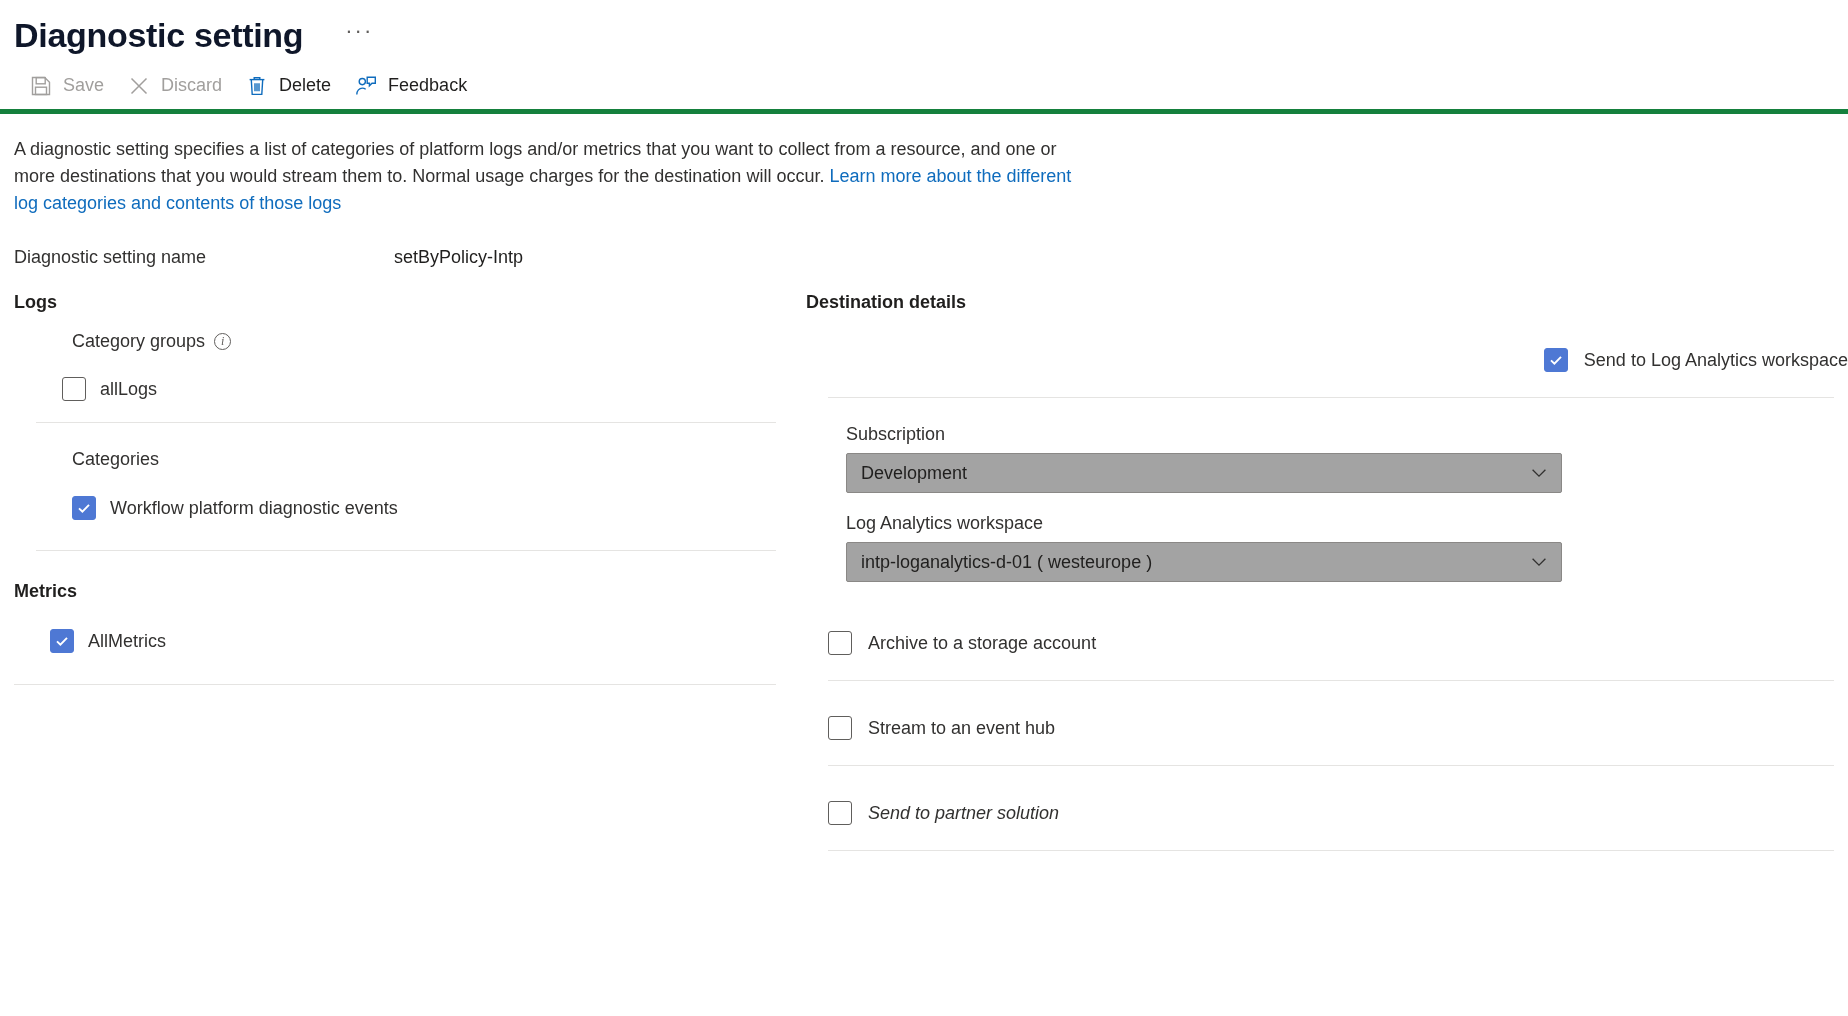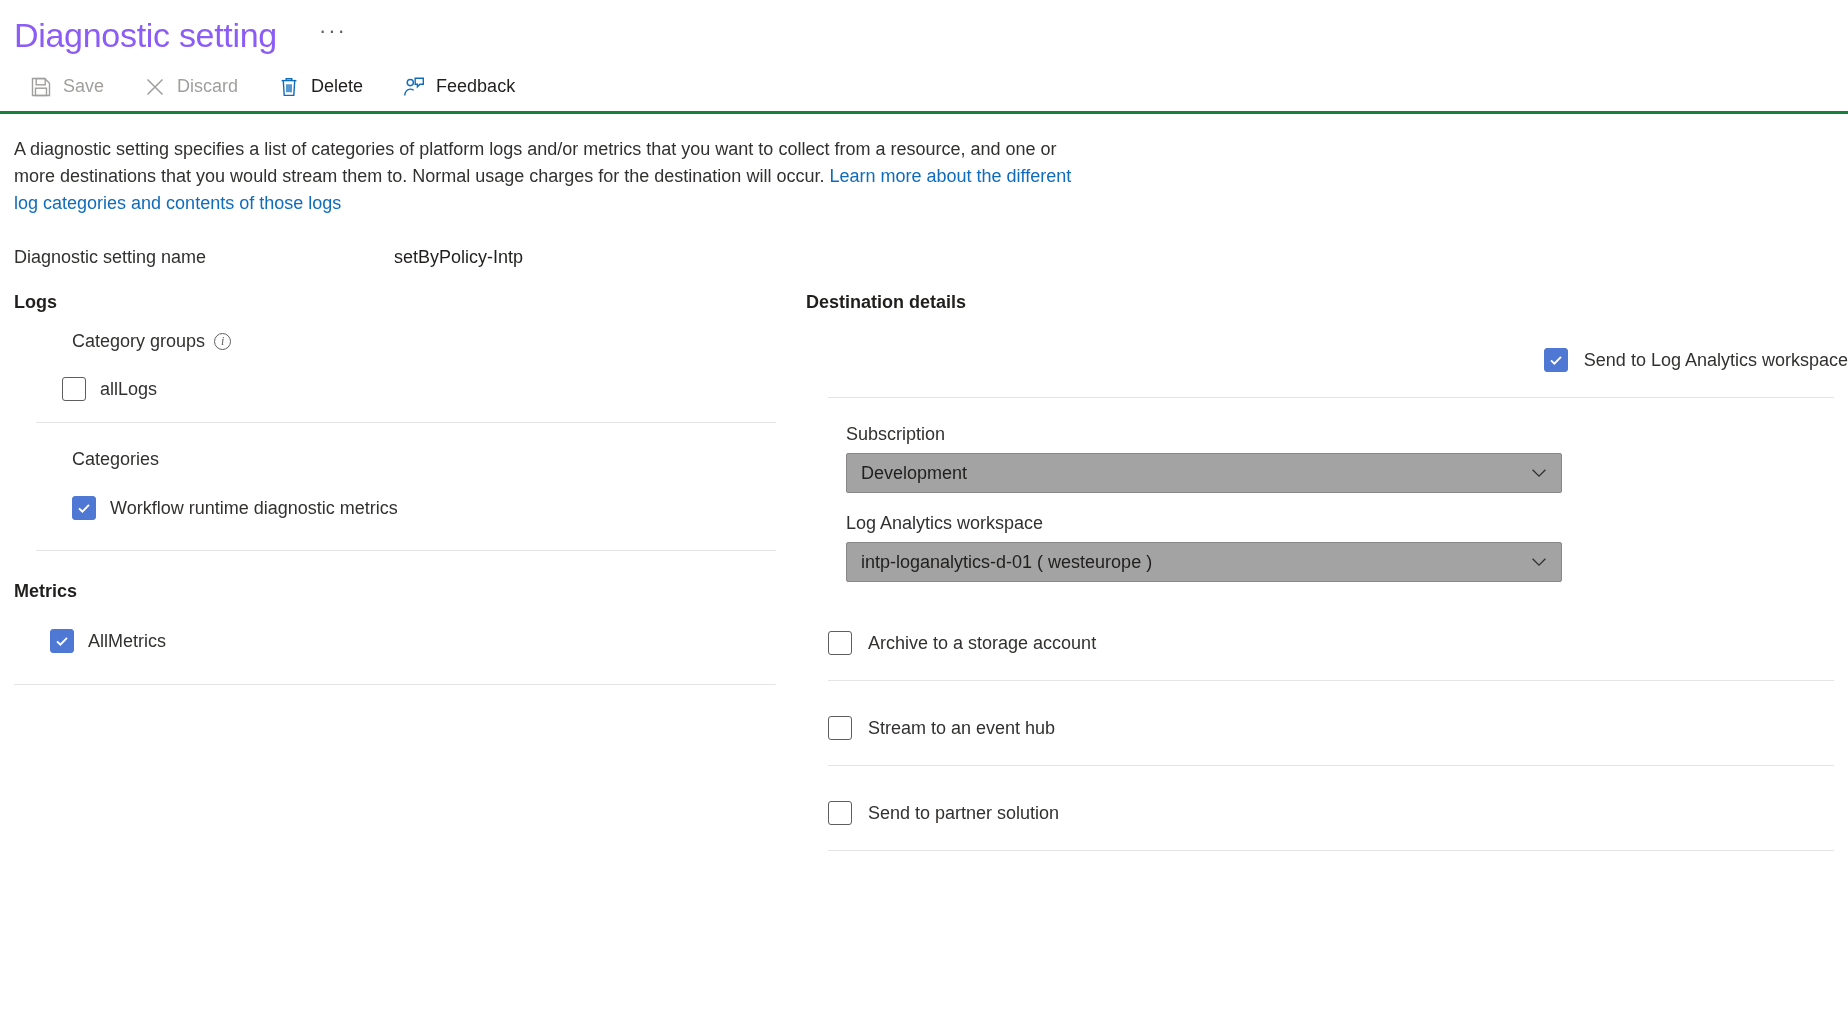--- a/index.html
+++ b/index.html
@@ -19,44 +19,44 @@
 
   
   .page-header {
     display: flex;
     align-items: center;
     padding: 8px 0 0 14px;
     height: 62px;
   }
   .page-title {
     font-size: 34px;
-    font-weight: 400;
+    font-weight: 700;
     letter-spacing: -0.3px;
-    color: #8b5cf6;
+    color: #0f172a;
     line-height: 44px;
   }
   .ellipsis-btn {
     margin-left: 36px;
     font-size: 22px;
     color: #605e5c;
     line-height: 12px;
     padding: 6px 6px 14px 6px;
     cursor: pointer;
     user-select: none;
     letter-spacing: 2px;
   }
 
   
   .command-bar {
     display: flex;
     align-items: center;
     height: 52px;
     padding-left: 22px;
-    gap: 16px;
-    border-bottom: 3px solid #15803d;
+    gap: 0px;
+    border-bottom: 5px solid #15803d;
   }
   .cmd {
     display: flex;
     align-items: center;
     gap: 9px;
     padding: 6px 16px 6px 6px;
     font-size: 18px;
     color: #201f1e;
     cursor: pointer;
     white-space: nowrap;
@@ -308,21 +308,21 @@
       <span>Categories</span>
     </div>
 
     <div class="row-cat">
       <div class="cb-row">
         <span class="cb checked">
           <svg width="16" height="16" viewBox="0 0 16 16" fill="none" stroke="#ffffff" stroke-width="1.9">
               <path d="M3 8.3l3.4 3.4L13 4.8"></path>
             </svg>
         </span>
-        <span>Workflow runtime diagnostic metrics</span>
+        <span>Workflow platform diagnostic events</span>
       </div>
     </div>
 
     <div class="divider div-left2"></div>
 
     <div class="section-head" style="padding-top:30px;">Metrics</div>
 
     <div class="row-metrics">
       <div class="cb-row">
         <span class="cb checked">
@@ -388,21 +388,21 @@
 
     <div class="dest-row" style="margin-top:24px;">
       <span class="cb">
         
       </span>
       <span>Stream to an event hub</span>
     </div>
 
     <div class="divider div-right" style="margin-top:14px;"></div>
 
-    <div class="dest-row" style="margin-top:24px;">
+    <div class="dest-row" style="margin-top:24px;font-style:italic;">
       <span class="cb">
         
       </span>
       <span>Send to partner solution</span>
     </div>
 
     <div class="divider div-right" style="margin-top:14px;"></div>
 
   </div>
 </div>

